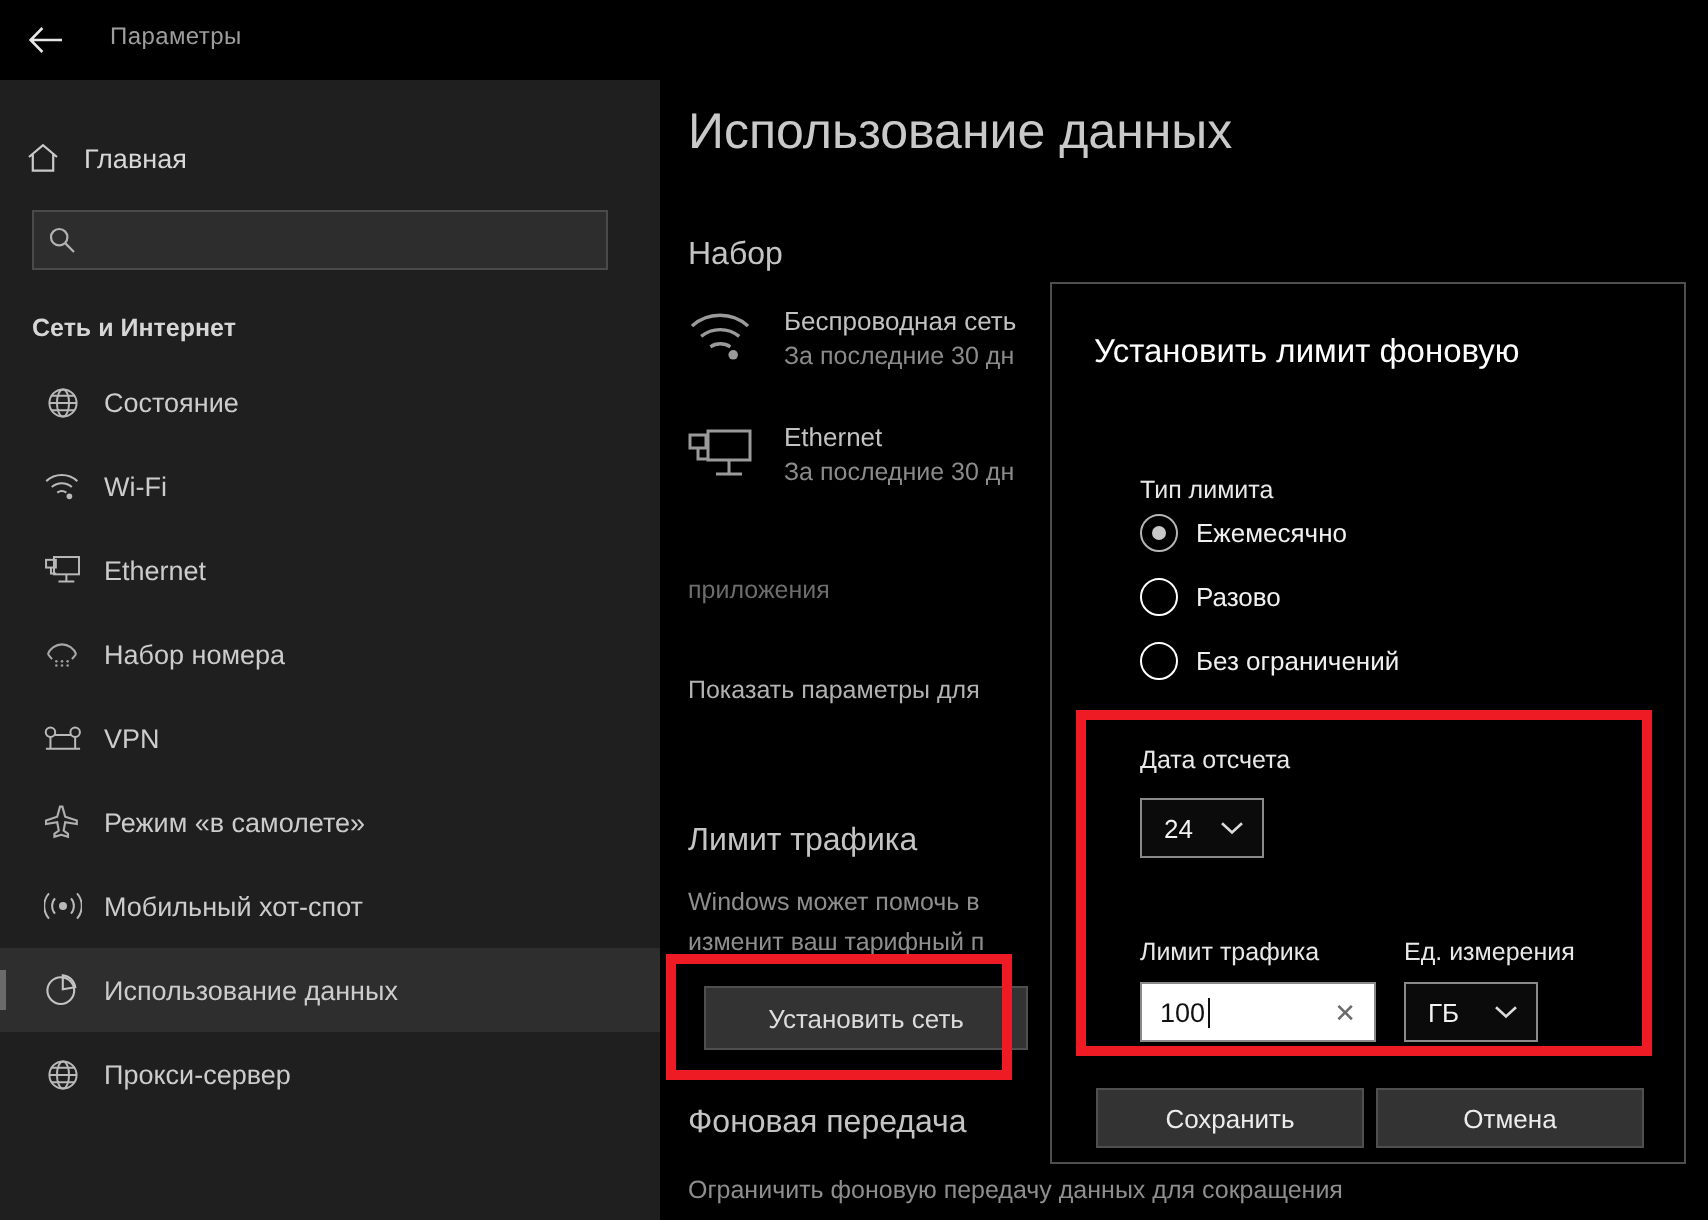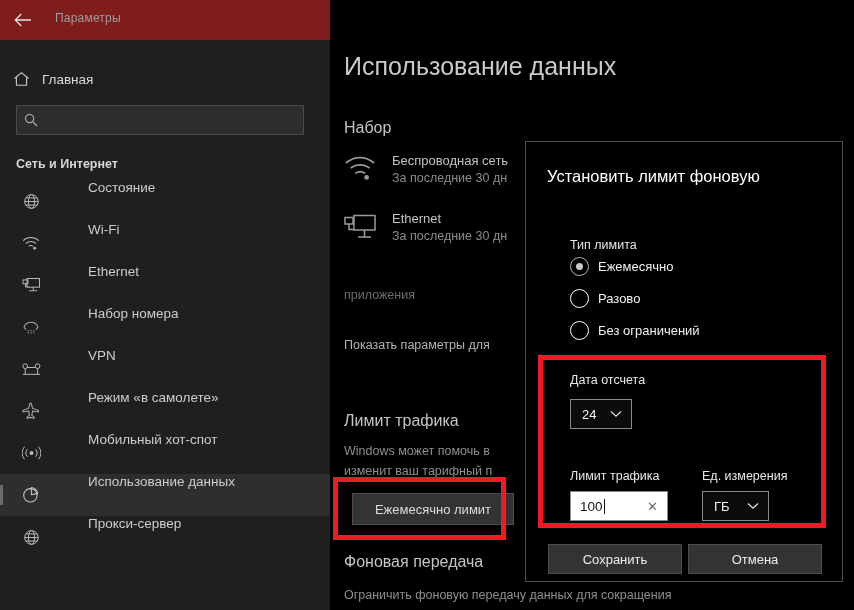--- a/index.html
+++ b/index.html
@@ -9,21 +9,21 @@
     overflow: hidden;
     background: #1f1f1f;
     font-family: "Liberation Sans", sans-serif;
     -webkit-font-smoothing: antialiased;
   }
   #root { position: relative; width: 854px; height: 610px; background: #1f1f1f; }
 
   
   .titlebar {
     position: absolute; left: 0; top: 0; width: 330px; height: 40px;
-    background: #7f1d1d;
+    background: #000000;
   }
   .back-btn {
     position: absolute; left: 8px; top: 6px; width: 30px; height: 28px;
     display: flex; align-items: center; justify-content: center;
     cursor: default;
   }
   .back-btn svg { display: block; }
   .titlebar-title {
     position: absolute; left: 55px; top: 11px;
     font-size: 12px; color: #9d9d9d; letter-spacing: .2px;
@@ -54,22 +54,22 @@
   .search-wrap input::placeholder { color: #9a9a9a; opacity: 1; }
   .search-wrap .sico { width: 28px; display: flex; justify-content: center; align-items: center; }
 
   .section-head {
     position: absolute; left: 16px; top: 117px;
     font-size: 12.5px; font-weight: bold; color: #d6d6d6;
   }
 
   .nav { position: absolute; left: 0; top: 140px; width: 330px; }
   .nav-item {
-    position: relative; display: flex; 
-    height: 42px; padding-left: 16px; cursor: default; gap: 36px;
+    position: relative; display: flex; align-items: center;
+    height: 42px; padding-left: 16px; cursor: default;
   }
   .nav-item .ico {
     width: 30px; min-width: 30px; display: flex;
     justify-content: center; align-items: center;
   }
   .nav-item .lbl { font-size: 13.5px; color: #cccccc; margin-left: 6px; white-space: nowrap; }
   .nav-item.selected { background: #2e2e2e; }
   .nav-item.selected::before {
     content: ""; position: absolute; left: 0; top: 11px;
     width: 3px; height: 20px; background: #6a6a6a;
@@ -357,21 +357,21 @@
 
     <div class="body-text dim" style="top:288px;">приложения</div>
 
     <div class="body-text" style="top:338px; color:#b2b2b2;">Показать параметры для</div>
 
 
     <div class="sub-head" style="top:412px;">Лимит трафика</div>
     <div class="body-text" style="top:444px;">Windows может помочь в</div>
     <div class="body-text" style="top:464px;">изменит ваш тарифный п</div>
 
-    <div class="btn-dark" style="left:22px; top:493px; width:162px; height:32px;">Ежемесячно лимит</div>
+    <div class="btn-dark" style="left:22px; top:493px; width:162px; height:32px;">Установить сеть</div>
 
     <div class="sub-head" style="top:553px;">Фоновая передача</div>
     <div class="body-text" style="top:588px;">Ограничить фоновую передачу данных для сокращения</div>
 
   </div>
 
   <div class="dialog">
 
     <div class="dlg-title">Установить лимит фоновую</div>
 
@@ -399,21 +399,21 @@
       <span class="chev">
         <svg width="12" height="8" viewBox="0 0 12 8">
             <path d="M1 1.6 L6 6.2 L11 1.6" stroke="#dcdcdc" stroke-width="1.3" fill="none"></path>
           </svg>
       </span>
     </div>
 
     <div class="dlg-label" style="left:44px; top:327px;">Лимит трафика</div>
     <div class="dlg-label" style="left:176px; top:327px;">Ед. измерения</div>
 
-    <div class="txtfield" style="left:44px; top:349px; width:98px; height:30px;">
+    <div class="txtfield" style="left:44px; top:349px; width:118px; height:30px;">
       <span class="tval"><span>100</span><span class="caret"></span></span>
       <span class="clearx">✕</span>
     </div>
 
     <div class="sel-dark" style="left:176px; top:349px; width:67px; height:30px;">
       <span class="sval">ГБ</span>
       <span class="chev">
         <svg width="12" height="8" viewBox="0 0 12 8">
             <path d="M1 1.6 L6 6.2 L11 1.6" stroke="#dcdcdc" stroke-width="1.3" fill="none"></path>
           </svg>

